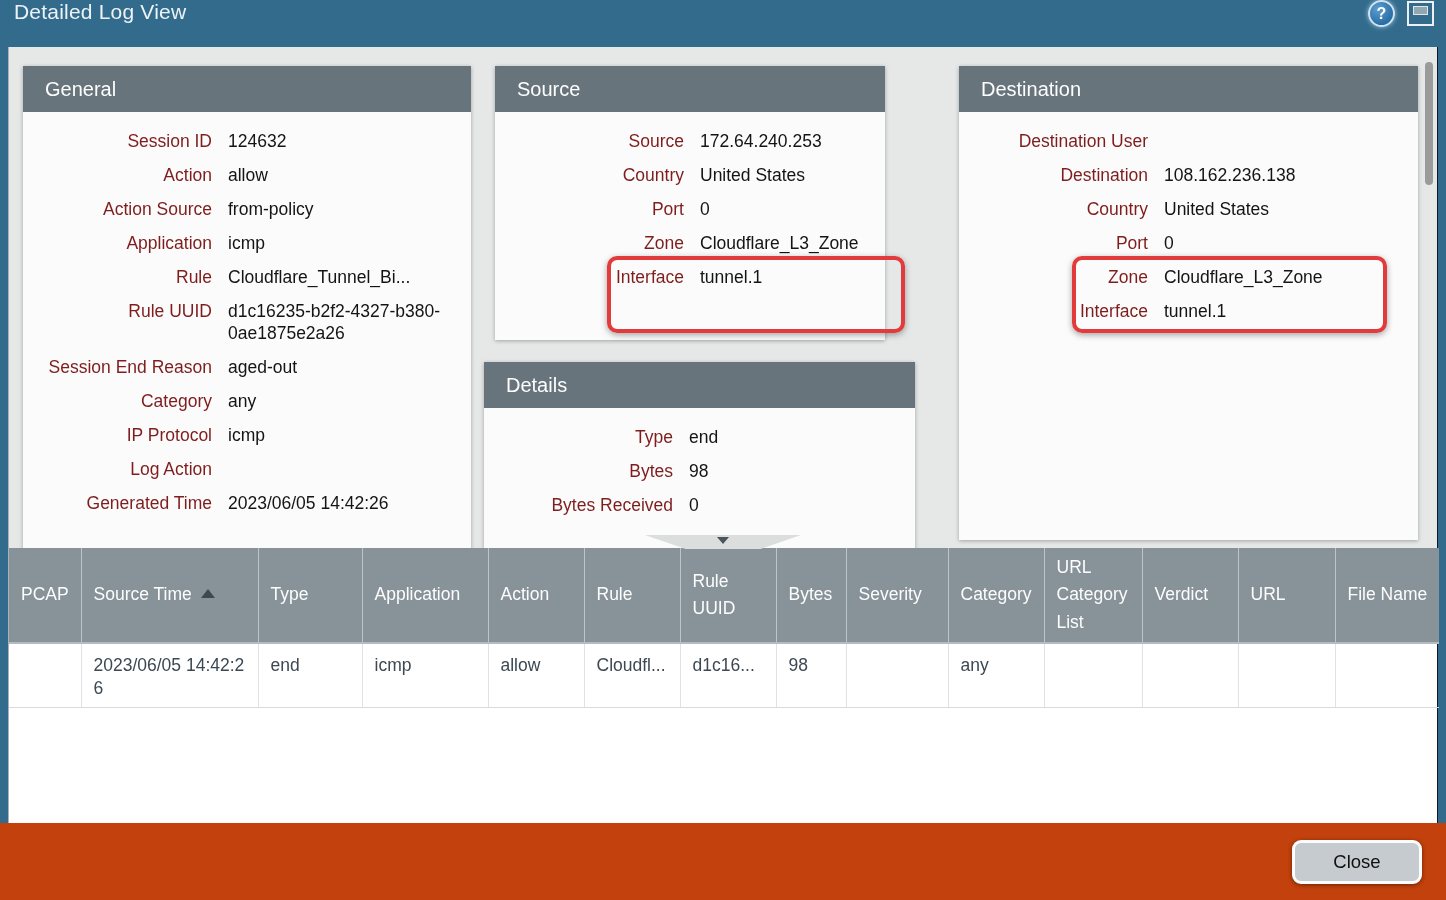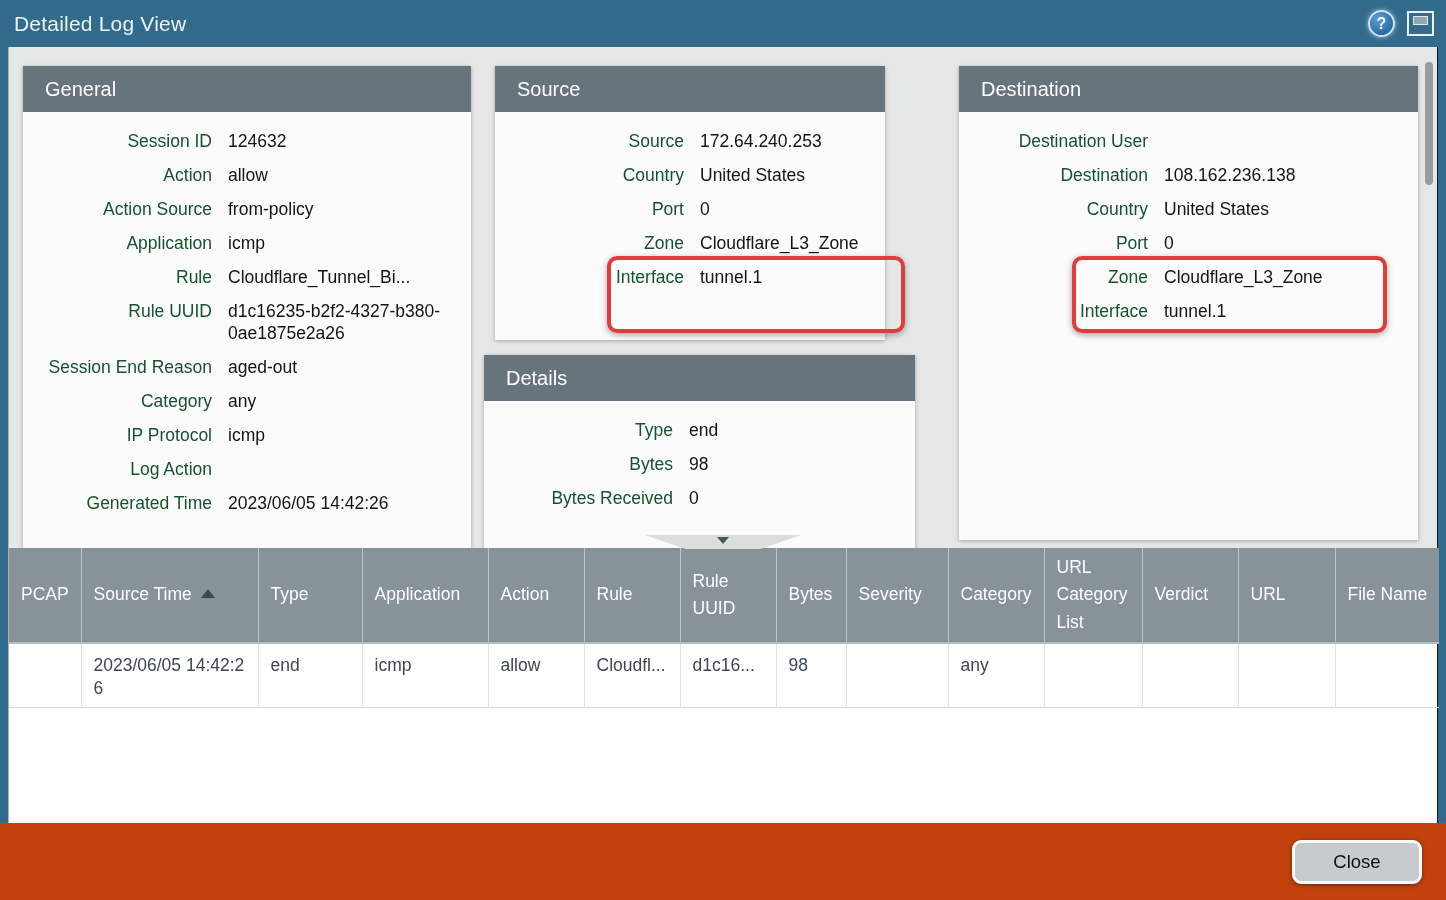--- a/index.html
+++ b/index.html
@@ -6,21 +6,21 @@
   html,body { width:1446px; height:900px; }
   body {
     position:relative;
     background:#326B8C;
     font-family:"Liberation Sans", sans-serif;
     overflow:hidden;
   }
 
   
   .titlebar {
-    height:47px; display:flex; align-items:center;
+    height:47px; display:flex; align-items:flex-start;
     padding:0 12px 0 14px; color:#ECF2F5;
   }
   .titlebar .title { font-size:21px; letter-spacing:0.2px; }
   .titlebar-icons { margin-left:auto; display:flex; align-items:center; gap:12px; }
   .help-icon {
     width:27px; height:27px; border-radius:50%;
     background:radial-gradient(circle at 35% 30%, #5d9fd0, #2a6ea6 70%);
     border:2px solid #cfe4f2; color:#fff;
     display:flex; align-items:center; justify-content:center;
     font-size:16px; font-weight:bold; cursor:pointer;
@@ -48,27 +48,27 @@
     height:46px; background:#68747C; color:#FDFDFD;
     display:flex; align-items:center; padding-left:22px;
     font-size:20px;
   }
   .panel-body {
     position:absolute; top:46px; left:0; right:0; bottom:0;
     background:#FBFBFB; padding-top:12px;
   }
   .panel.general     { left:14px;  top:19px;  width:448px; height:520px; }
   .panel.source      { left:475px; top:19px;  width:390px; height:274px;margin-left:11px; }
-  .panel.details     { left:475px; top:308px; width:431px; height:200px; }
+  .panel.details     { left:475px; top:315px; width:431px; height:200px; }
   .panel.destination { left:950px; top:19px;  width:459px; height:474px; }
 
   .field-row { display:flex; padding:6px 0; }
   .field-label {
     flex:none; width:205px; padding-right:16px;
-    text-align:right; color:#14532d; font-size:17.5px; line-height:22px;
+    text-align:right; color:#7f1d1d; font-size:17.5px; line-height:22px;
   }
   .field-value {
     font-size:17.5px; color:#141414; line-height:22px;
     max-width:218px; word-break:break-all;
   }
   .highlight-box {
     position:absolute; border:4px solid #E13B3B; border-radius:10px;
     box-shadow:0 2px 6px rgba(0,0,0,0.35); pointer-events:none;
   }
   .panel.source .highlight-box      { left:112px; top:144px; width:298px; height:77px; }

